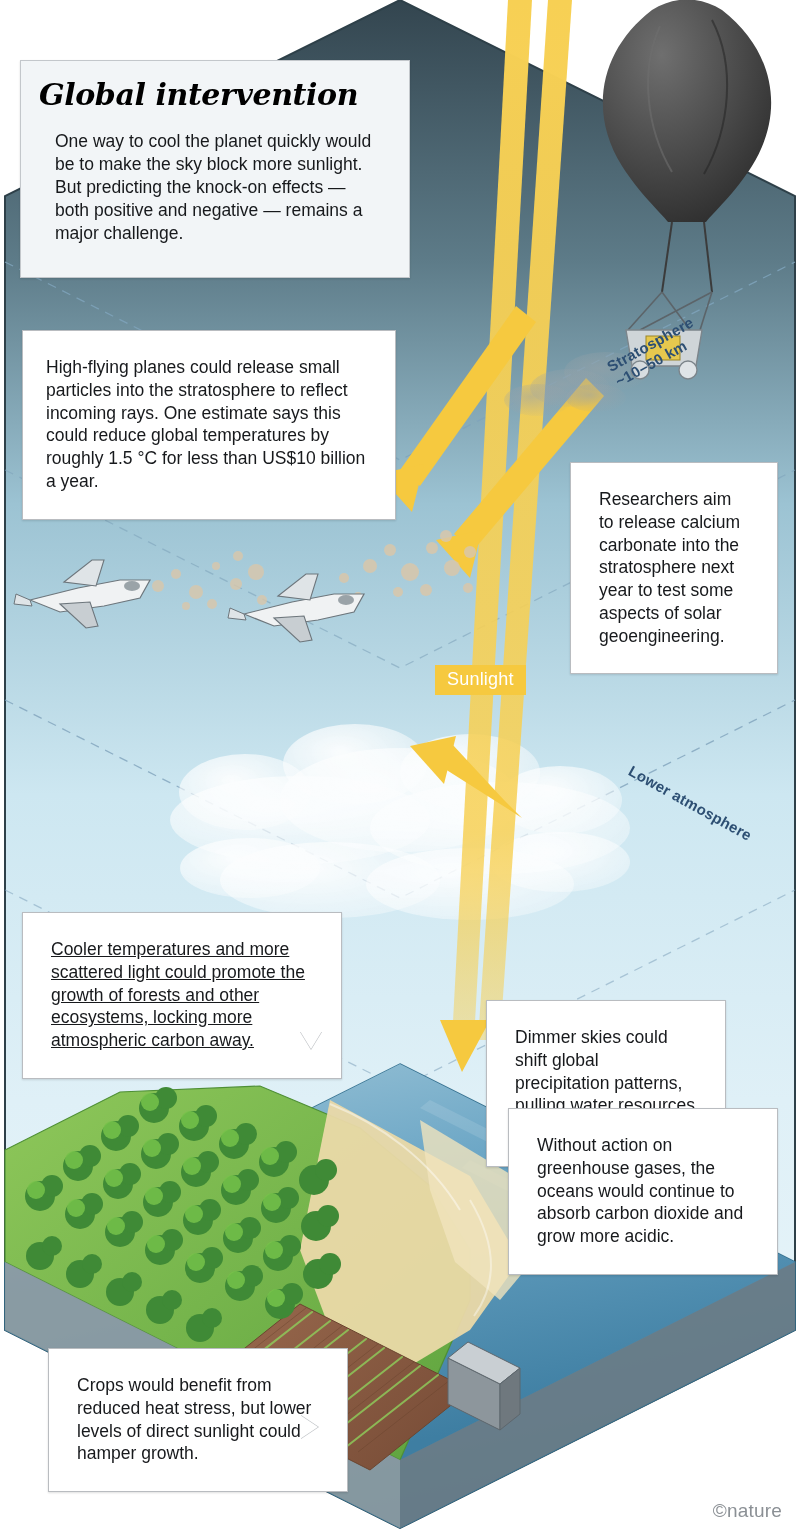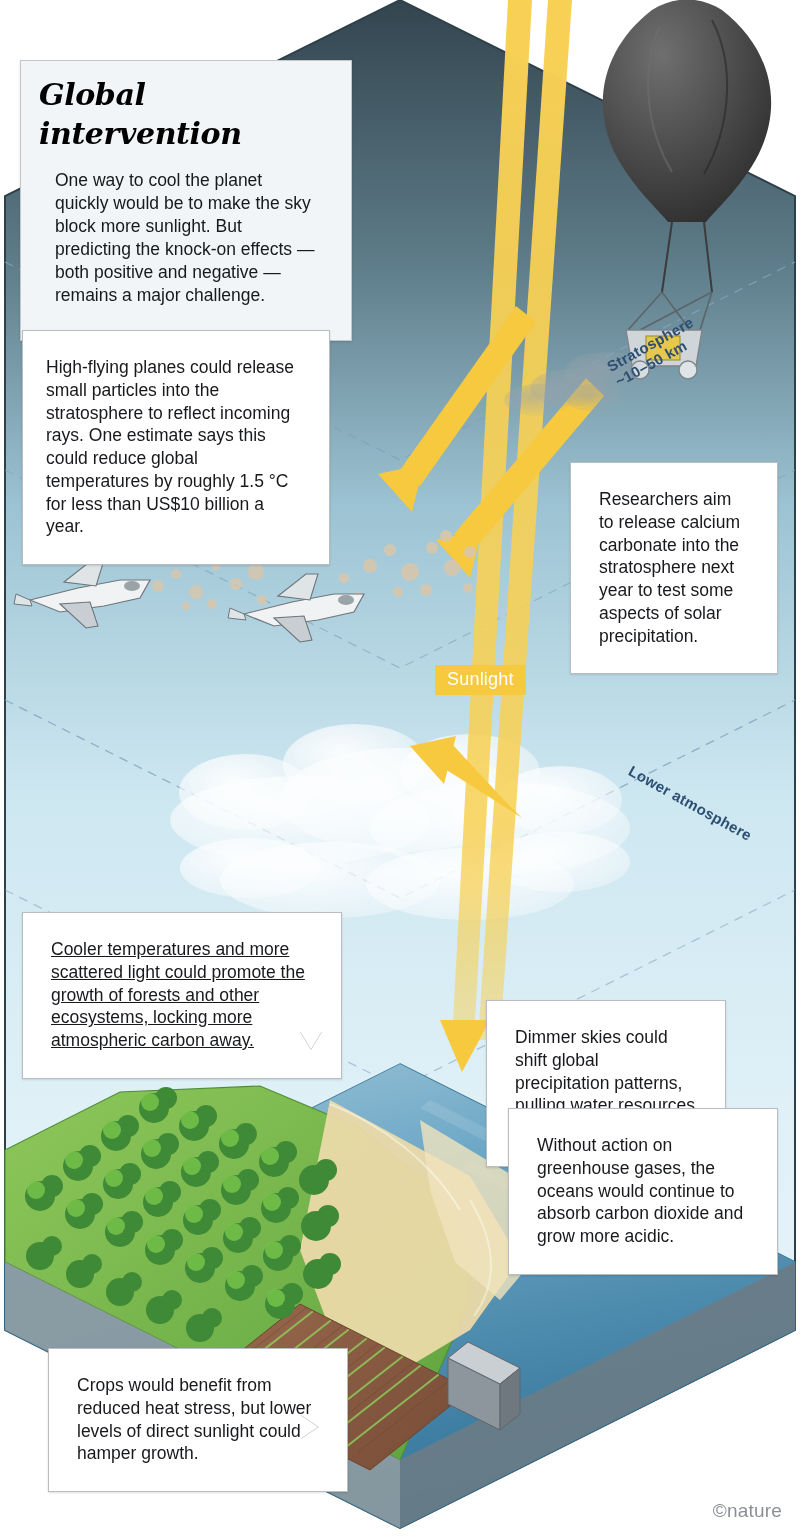--- a/index.html
+++ b/index.html
@@ -32,37 +32,37 @@
     border: 1px solid #b9bcc0;
     padding: 9px 12px 10px 12px;
     color: #17191c;
     font-size: 17.5px;
     line-height: 1.30;
     box-shadow: 0 1px 2px rgba(0,0,0,0.13);
   }
   .callout p { margin: 16px; }
   .title-box {
     left: 20px; top: 60px;
-    width: 332px;
+    width: 390px;
     padding: 14px 16px 16px 18px;
     background: #f2f5f7;
     border: 1px solid #c3c7cb;
   }
   .title-box h1 {
     margin: 0 0 6px 0;
     font-family: "DejaVu Serif", "Liberation Serif", serif;
     font-style: italic;
     font-weight: 700;
     font-size: 30px;
     letter-spacing: -0.4px;
     color: #000;
   }
   .title-box p { font-size: 17.5px; line-height: 1.32; }
 
-  .box-planes   { left: 22px;  top: 330px; width: 308px; padding-left: 7px; }
+  .box-planes   { left: 22px;  top: 330px; width: 374px; padding-left: 7px; }
   .box-balloon  { left: 570px; top: 462px; width: 208px; }
   .box-forest   { left: 22px;  top: 912px; width: 320px; text-decoration: underline; }
   .box-precip   { left: 486px; top: 1000px; width: 240px; }
   .box-ocean    { left: 508px; top: 1108px; width: 270px; }
   .box-crops    { left: 48px;  top: 1348px; width: 300px; }
 
   
   .tail {
     position: absolute;
     width: 0; height: 0;
@@ -432,21 +432,21 @@
   <div class="callout title-box">
     <h1>Global intervention</h1>
     <p>One way to cool the planet quickly would be to make the sky block more sunlight. But predicting the knock-on effects — both positive and negative — remains a major challenge.</p>
   </div>
 
   <div class="callout box-planes">
     <p>High-flying planes could release small particles into the stratosphere to reflect incoming rays. One estimate says this could reduce global temperatures by roughly 1.5 °C for less than US$10 billion a year.</p>
   </div>
 
   <div class="callout box-balloon">
-    <p>Researchers aim to release calcium carbonate into the stratosphere next year to test some aspects of solar precipitation.</p>
+    <p>Researchers aim to release calcium carbonate into the stratosphere next year to test some aspects of solar geoengineering.</p>
   </div>
 
   <div class="callout box-forest">
     <p>Cooler temperatures and more scattered light could promote the growth of forests and other ecosystems, locking more atmospheric carbon away.</p>
   </div>
   <div class="tail tail-forest"></div>
 
   <div class="callout box-precip">
     <p>Dimmer skies could shift global precipitation patterns, pulling water resources from some areas.</p>
   </div>

